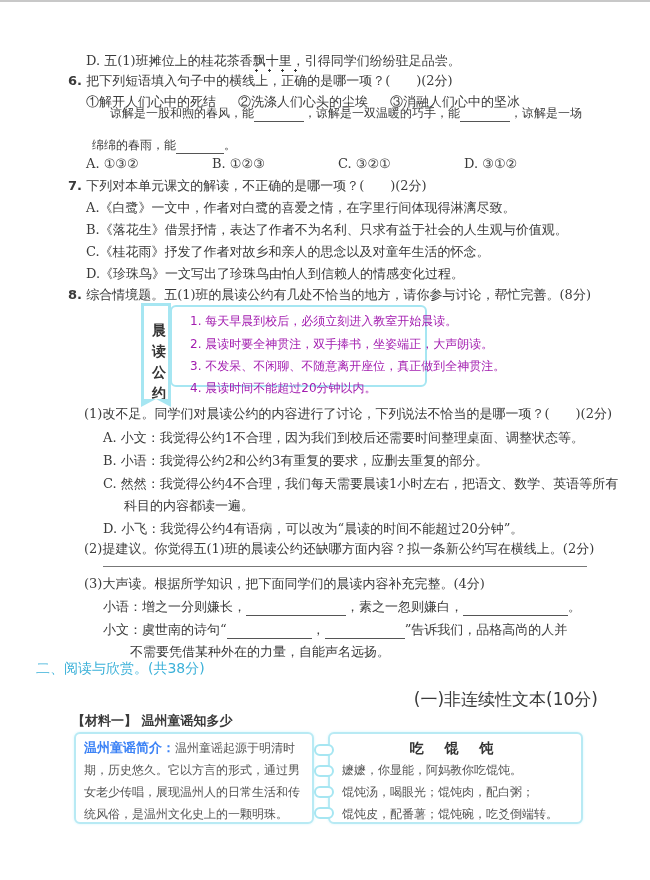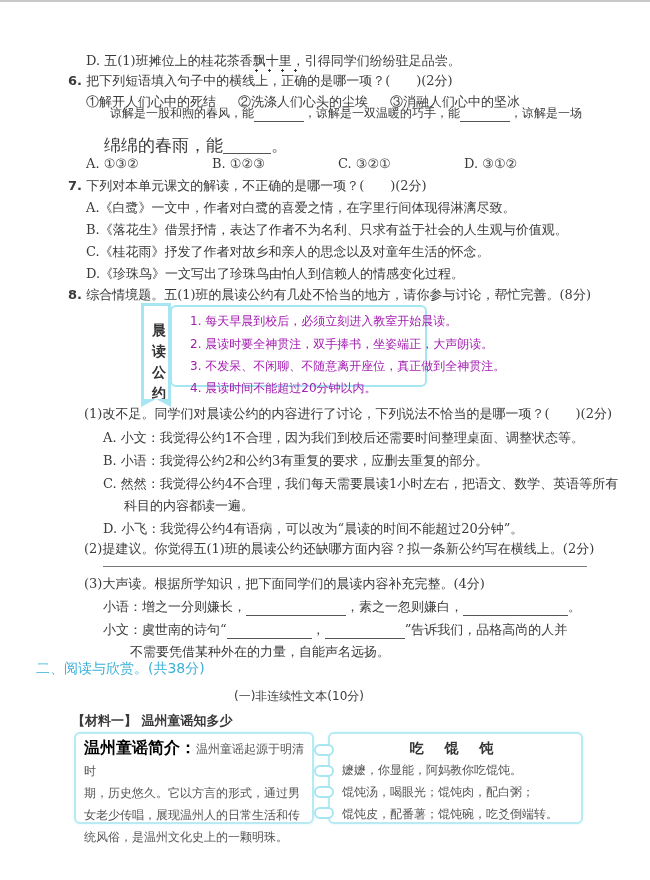--- a/index.html
+++ b/index.html
@@ -15,47 +15,47 @@
   .rules-box{position:absolute;left:170px;top:305px;width:253px;height:78px;border:2px solid #a6e6f2;
       border-radius:6px;background:#fff;}
   .rules-tab{position:absolute;left:141px;top:303px;width:24px;height:96px;background:#fff;
       border:3px solid #a6e6f2;border-bottom:none;}
   .rules-tab-tip{position:absolute;left:141px;top:399px;width:0;height:0;
       border-left:15px solid #a6e6f2;border-right:15px solid #a6e6f2;border-bottom:8px solid transparent;}
   .rules-tab-inner{position:absolute;left:6px;top:0;width:18px;font-weight:bold;font-size:14px;
       line-height:21px;text-align:center;color:#333;padding-top:14px;}
   .rule{position:absolute;left:190px;font-family:"DejaVu Sans","Liberation Sans",sans-serif;font-size:12px;color:#a21caf;}
   .section-title{position:absolute;left:36px;top:660px;color:#3ab0d8;font-family:"DejaVu Sans","Liberation Sans",sans-serif;font-size:14px;}
-  .sub-title{position:absolute;left:0;width:598px;text-align:center;top:688px;font-family:"DejaVu Sans","Liberation Sans",sans-serif;font-size:12px;}
+  .sub-title{position:absolute;left:0;width:598px;text-align:right;top:688px;font-family:"DejaVu Sans","Liberation Sans",sans-serif;font-size:17px;}
   .mat-title{position:absolute;left:72px;top:712px;font-family:"DejaVu Sans","Liberation Sans",sans-serif;font-weight:bold;font-size:13px;}
   .card{position:absolute;top:732px;height:92px;border:2px solid #b8eaf4;border-radius:6px;background:#fff;
       box-shadow:0 0 3px #d8f5fb;font-size:12px;line-height:22px;color:#555;}
   .card-left{left:74px;width:240px;padding:3px 8px;box-sizing:border-box;}
   .card-right{left:328px;width:255px;padding:3px 12px;box-sizing:border-box;}
-  .card-left b{color:#000000;font-size:16px;}
+  .card-left b{color:#3b82f6;font-size:13px;}
   .ring{position:absolute;left:314px;width:16px;height:8px;border:2px solid #a6e6f2;border-radius:8px;background:#fff;}
   .card-right .ctitle{text-align:center;font-weight:bold;font-size:14px;color:#333;letter-spacing:8px;}
   .hr{position:absolute;left:103px;width:484px;height:1px;background:#777;top:566px;}
 </style>
 </head>
 <body>
 
 <div class="topbar"></div>
 
 <div class="line" style="left:86px;top:52px;"><span>D. 五(1)班摊位上的桂花茶香飘十里，引得同学们纷纷驻足品尝。</span></div>
 <div class="dots" style="position:absolute;left:248px;top:66px;width:52px;height:2px;"></div>
 
 <div class="line" style="left:68px;top:72px;"><span class="qnum">6.</span> <span>把下列短语填入句子中的横线上，正确的是哪一项？(　　)(2分)</span></div>
 <div class="line" style="left:86px;top:93px;">
   <span>①解开人们心中的死结</span><span style="display:inline-block;width:22px"></span><span>②洗涤人们心头的尘埃</span><span style="display:inline-block;width:22px"></span><span>③消融人们心中的坚冰</span>
 </div>
 <div class="line" style="left:110px;top:104px;font-size:12px;">
   <span>谅解是一股和煦的春风，能</span><span class="blank" style="width:50px"></span><span>，谅解是一双温暖的巧手，能</span><span class="blank" style="width:50px"></span><span>，谅解是一场</span>
 </div>
-<div class="line" style="left:104px;top:136px;font-size:17px;">
+<div class="line" style="left:92px;top:136px;font-size:12px;">
   <span>绵绵的春雨，能</span><span class="blank" style="width:48px"></span><span>。</span>
 </div>
 <div class="line" style="left:86px;top:155px;">A. ①③②</div>
 <div class="line" style="left:212px;top:155px;">B. ①②③</div>
 <div class="line" style="left:338px;top:155px;">C. ③②①</div>
 <div class="line" style="left:464px;top:155px;">D. ③①②</div>
 
 <div class="line" style="left:68px;top:177px;"><span class="qnum">7.</span> <span>下列对本单元课文的解读，不正确的是哪一项？(　　)(2分)</span></div>
 <div class="line" style="left:86px;top:199px;">A.《白鹭》一文中，作者对白鹭的喜爱之情，在字里行间体现得淋漓尽致。</div>
 <div class="line" style="left:86px;top:221px;">B.《落花生》借景抒情，表达了作者不为名利、只求有益于社会的人生观与价值观。</div>

